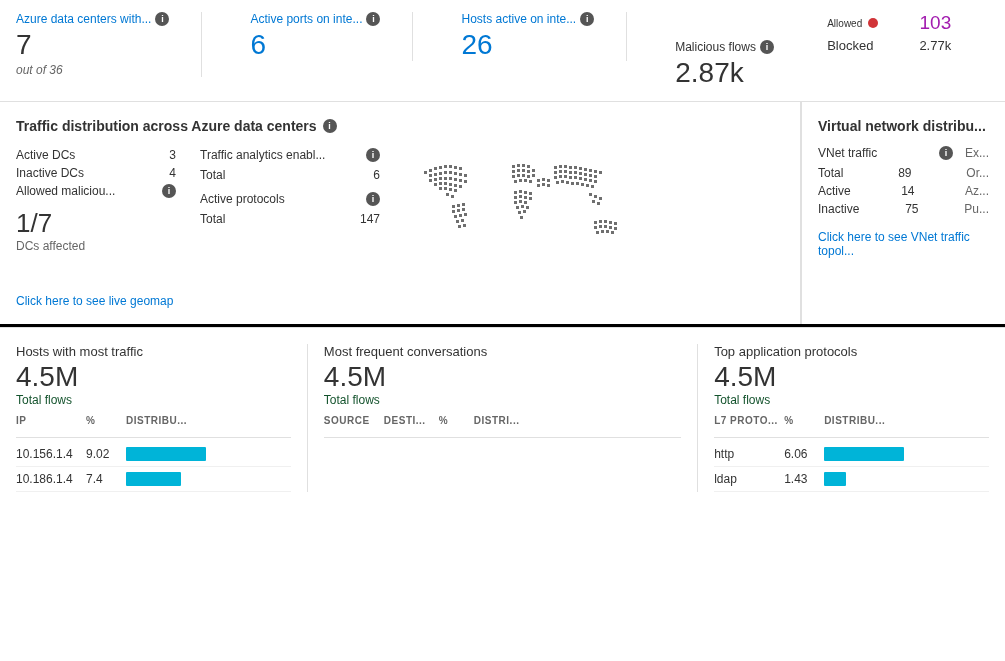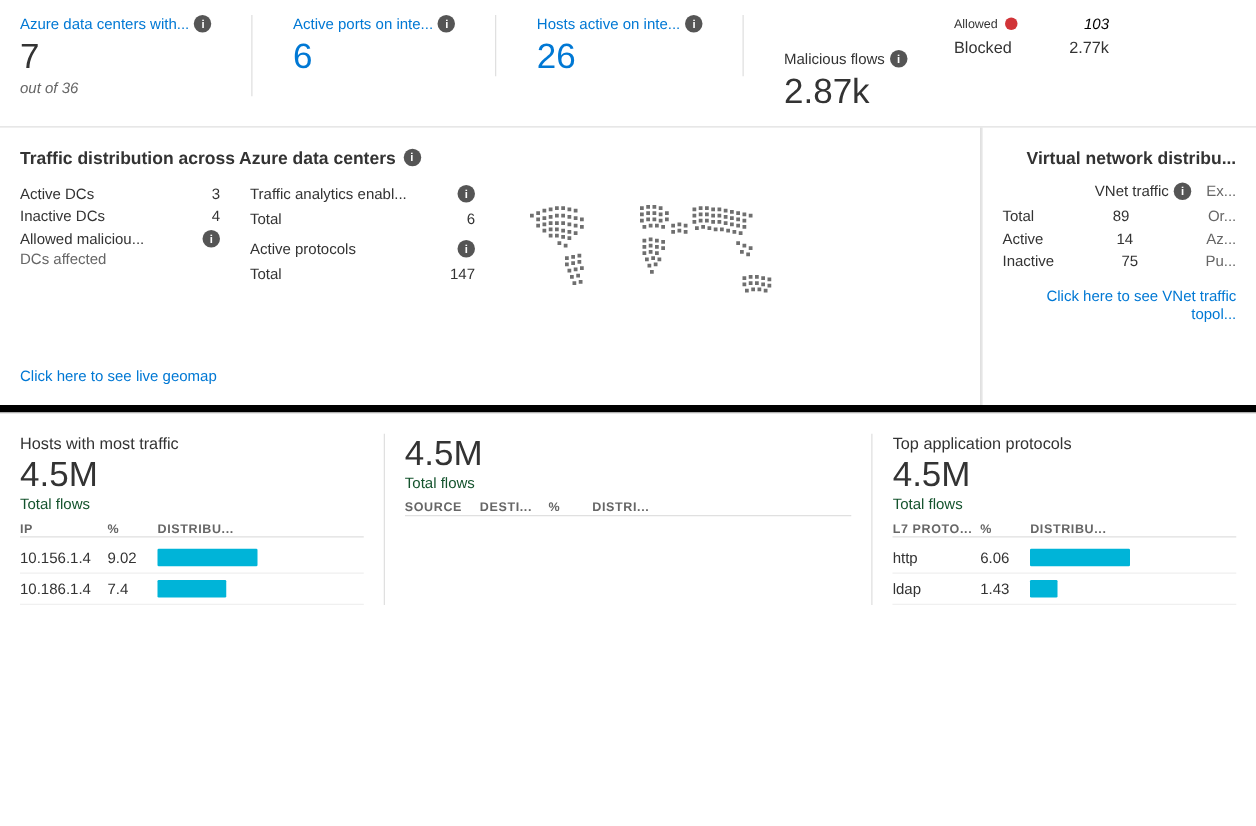--- a/index.html
+++ b/index.html
@@ -3,21 +3,21 @@
   <meta charset="utf-8">
   <style>
     * { box-sizing: border-box; margin: 0; padding: 0; }
     body { font-family: 'Segoe UI', Arial, sans-serif; font-size: 13px; background: #fff; color: #333; }
 
     .top-metrics {
       display: flex;
       align-items: flex-start;
       padding: 12px 16px 12px 16px;
       border-bottom: 1px solid #e0e0e0;
-      gap: 0;
+      gap: 16px;
     }
 
     .metric-block {
       display: flex;
       flex-direction: column;
       padding-right: 32px;
       min-width: 120px;
     }
 
     .metric-block:not(:last-child) {
@@ -79,21 +79,21 @@
     .allowed-label { font-size: 10px; color: #333; }
     .blocked-label { font-size: 13px; color: #333; }
 
     .dot-red {
       width: 10px; height: 10px;
       background: #d13438;
       border-radius: 50%;
       display: inline-block;
     }
 
-    .allowed-count { font-size: 12px; color: #000000; margin-left: auto; padding-left: 12px; font-style: italic; }
+    .allowed-count { font-size: 19px; color: #a21caf; margin-left: auto; padding-left: 12px; }
     .blocked-count { font-size: 13px; color: #333; margin-left: auto; padding-left: 12px; }
 
     .left-panel {
       flex: 1;
       padding: 16px;
       border-right: 1px solid #e0e0e0;
     }
 
     .section-title {
       font-size: 14px;
@@ -227,21 +227,21 @@
 
     .panel-sub {
       font-size: 12px;
       color: #14532d;
       margin-bottom: 8px;
     }
 
     .table-header {
       display: flex;
       border-bottom: 1px solid #e0e0e0;
-      padding-bottom: 0;
+      padding-bottom: 11px;
       margin-bottom: 4px;
       align-items: center;
     }
 
     .th {
       font-size: 10px;
       font-weight: 600;
       text-transform: uppercase;
       color: #666;
       letter-spacing: 0.5px;
@@ -322,21 +322,21 @@
       <span class="allowed-count">103</span>
     </div>
     <div class="blocked-row">
       <span class="blocked-label">Blocked</span>
       <span class="blocked-count" style="padding-left:20px;">2.77k</span>
     </div>
   </div>
 
 </div>
 
-<div style="display:flex; border-bottom:6px solid #000000;">
+<div style="display:flex; border-bottom:3px solid #000000;">
 
   <div class="left-panel" style="flex:1; min-width:0;">
     <div class="section-title">
       <span>Traffic distribution across Azure data centers</span>
       <span class="info-icon">i</span>
     </div>
     <div class="traffic-dist-inner">
 
       <div class="stat-col">
         <div class="stat-row">
@@ -344,20 +344,21 @@
           <span class="stat-val">3</span>
         </div>
         <div class="stat-row">
           <span class="stat-label">Inactive DCs</span>
           <span class="stat-val">4</span>
         </div>
         <div class="stat-row">
           <span class="stat-label">Allowed maliciou...</span>
           <span class="info-icon" style="margin-left:4px;">i</span>
         </div>
+        <div class="big-fraction">1/7</div>
         <div class="dcs-affected">DCs affected</div>
       </div>
 
       <div class="analytics-col">
         <div class="analytics-row">
           <span>Traffic analytics enabl...</span>
           <span class="info-icon">i</span>
         </div>
         <div class="analytics-row" style="margin-top:2px;">
           <span>Total</span>
@@ -531,21 +532,21 @@
               <rect x="197" y="79" width="3" height="3"></rect>
             <rect x="202" y="79" width="3" height="3"></rect>
               <rect x="207" y="80" width="3" height="3"></rect>
           </g>
         </svg>
       </div>
     </div>
     <a class="link-text">Click here to see live geomap</a>
   </div>
 
-  <div class="vnet-section" style="width:220px; border-left:1px solid #e0e0e0;text-align:right;">
+  <div class="vnet-section" style="width:204px; border-left:1px solid #e0e0e0;">
     <div class="vnet-title">Virtual network distribu...</div>
     <div style="display:flex; gap:4px; margin-bottom:4px;">
       <span style="font-size:12px; color:#333; flex:1;">VNet traffic</span>
       <span class="info-icon">i</span>
       <span style="font-size:12px; color:#666; margin-left:8px;">Ex...</span>
     </div>
     <div id="vnet-rows-container">
         <div class="vnet-row">
           <span class="vnet-label">Total</span>
           <span class="vnet-val">89</span>
@@ -590,20 +591,21 @@
           <span class="td hosts-ip">10.186.1.4</span>
           <span class="td hosts-pct">7.4</span>
           <span class="hosts-bar">
             <div class="bar-container" style="width:55px;"></div>
           </span>
         </div>
       </div>
   </div>
 
   <div class="bottom-panel" style="flex:1.3; padding-right:16px; border-right:1px solid #e0e0e0; margin-right:16px;">
+    <div class="panel-title">Most frequent conversations</div>
     <div class="panel-big-num">4.5M</div>
     <div class="panel-sub">Total flows</div>
     <div class="table-header">
       <span class="th conv-src">SOURCE</span>
       <span class="th conv-dst">DESTI...</span>
       <span class="th conv-pct">%</span>
       <span class="th conv-bar">DISTRI...</span>
     </div>
   </div>
 

